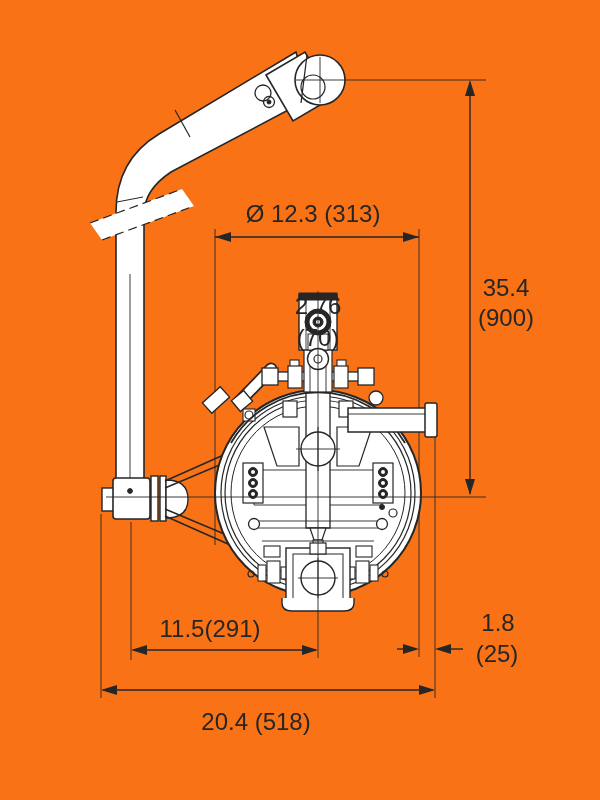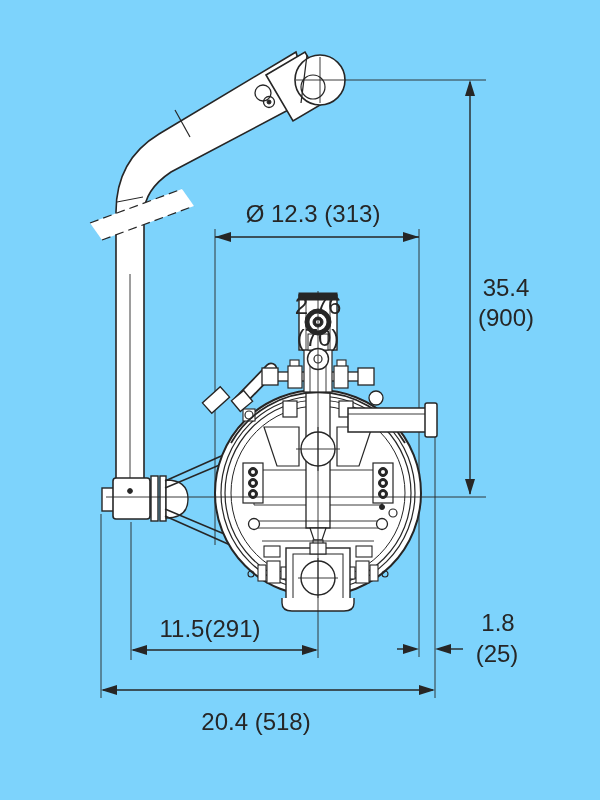--- a/index.html
+++ b/index.html
@@ -1,16 +1,16 @@
 <!DOCTYPE html>
 <html><head>
 <meta charset="utf-8">
 <style>
   html,body{margin:0;padding:0;background:#ffffff;}
-  .stage{position:relative;width:600px;height:800px;background:#7dd3fc;overflow:hidden;
+  .stage{position:relative;width:600px;height:800px;background:#f97316;overflow:hidden;
          font-family:"Liberation Sans", sans-serif;}
   svg{position:absolute;left:0;top:0;}
   svg text{font-family:"Liberation Sans", sans-serif;font-size:24px;fill:#262626;}
   .ln{stroke:#262626;fill:none;}
   .wh{stroke:#262626;fill:#ffffff;}
   .dk{stroke:#262626;fill:#262626;}
   .dim{stroke:#262626;stroke-width:1.4;fill:none;}
   .thin{stroke:#262626;stroke-width:0.9;fill:none;}
   .arrow{fill:#262626;stroke:none;}
 </style>

